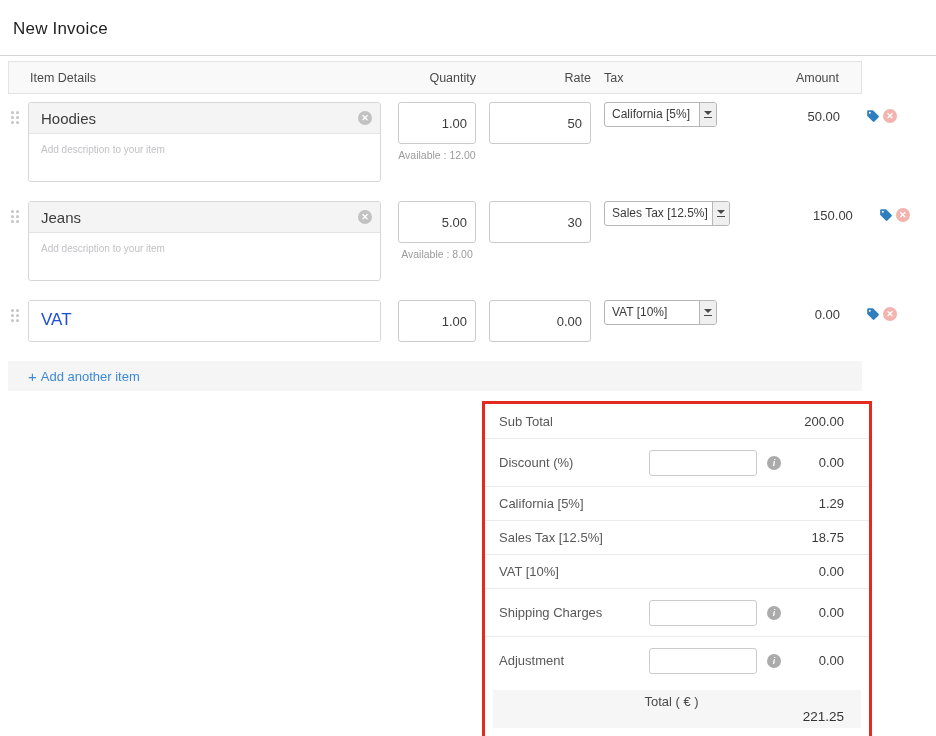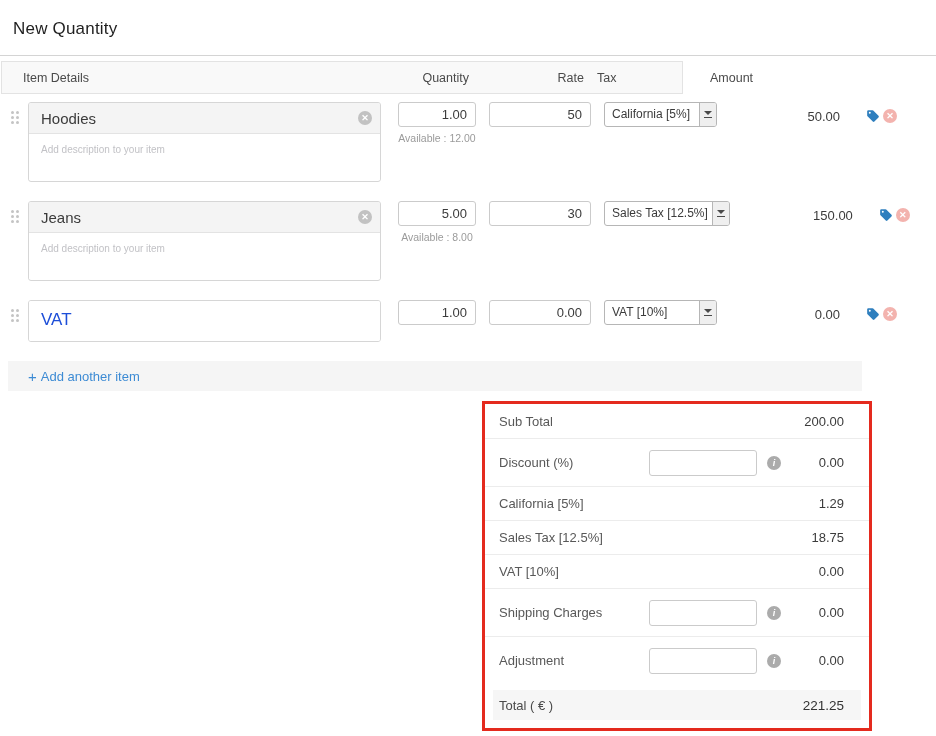--- a/index.html
+++ b/index.html
@@ -4,22 +4,22 @@
 <style>
   * { box-sizing: border-box; margin: 0; padding: 0; }
   html, body { width: 936px; background: #ffffff; font-family: "Liberation Sans", sans-serif; }
   body { position: relative; height: 736px; overflow: hidden; color: #3b3b3b; }
 
   
   .page-header { padding: 19px 0 16px 13px; border-bottom: 1px solid #d4d4d4; }
   .page-title { font-size: 17px; font-weight: 500; color: #1f1f1f; letter-spacing: .2px; }
 
   
-  .table-head { display: flex; align-items: center; height: 33px; width: 682px;
-    margin: 5px 0 0 1px; background: #f9f9f9; border: 1px solid #e3e3e3;
+  .table-head { display: flex; align-items: center; height: 33px; width: 854px;
+    margin: 5px 0 0 8px; background: #f9f9f9; border: 1px solid #e3e3e3;
     font-size: 12.5px; color: #4a4a4a; }
   .th-item   { flex: 0 0 389px; padding-left: 21px; }
   .th-qty    { flex: 0 0 78px; text-align: right; }
   .th-rate   { flex: 0 0 115px; text-align: right; }
   .th-tax    { flex: 0 0 126px; padding-left: 13px; }
   .th-amount { flex: 1; text-align: right; padding-right: 22px; }
 
   .item-row { display: flex; align-items: flex-start; margin: 8px 0 0 8px; }
   .item-row + .item-row { margin-top: 19px; }
 
@@ -36,21 +36,21 @@
     font-family: "Liberation Sans", sans-serif; font-size: 15px; color: #3b3b3b; }
   .clear-icon { flex: 0 0 14px; height: 14px; border-radius: 50%; background: #c2c2c2;
     color: #fff; font-size: 9px; line-height: 14px; text-align: center; font-weight: bold; cursor: pointer; }
   .item-desc { display: block; width: 100%; height: 46px; border: none; outline: none; resize: none;
     padding: 10px 12px; font-family: "Liberation Sans", sans-serif; font-size: 10px; color: #3b3b3b; }
   .item-desc::placeholder { color: #c2c2c6; }
   .item-name-plain { display: block; width: 100%; height: 40px; border: none; outline: none; resize: none;
     padding: 9px 12px; font-family: "Liberation Sans", sans-serif; font-size: 17px; color: #1d4ed8; }
 
   .qty-col { flex: 0 0 78px; margin-left: 17px; }
-  .num-input { width: 100%; height: 25px; border: 1px solid #cbcbcb; border-radius: 3px;
+  .num-input { width: 100%; height: 42px; border: 1px solid #cbcbcb; border-radius: 3px;
     text-align: right; padding-right: 8px; font-family: "Liberation Sans", sans-serif;
     font-size: 13px; color: #3b3b3b; outline: none; }
   .available { margin-top: 5px; font-size: 10.5px; color: #9b9b9b; text-align: center; white-space: nowrap; }
 
   .rate-col { flex: 0 0 102px; margin-left: 13px; }
 
   .tax-col { flex: 0 0 113px; margin-left: 13px; }
   .tax-select { display: flex; align-items: stretch; height: 25px; border: 1px solid #b6b6b6;
     border-radius: 3px; background: #fff; cursor: pointer; overflow: hidden; }
   .tax-label { flex: 1; font-size: 12px; color: #3b3b3b; line-height: 23px; padding: 0 4px 0 7px;
@@ -80,29 +80,29 @@
   .sum-row + .sum-row { border-top: 1px solid #ececec; }
   .sum-label { flex: 0 0 150px; font-size: 13px; color: #585858; }
   .sum-mid { flex: 1; display: flex; align-items: center; gap: 10px; }
   .sum-input { width: 108px; height: 26px; border: 1px solid #cbcbcb; border-radius: 3px; outline: none;
     font-family: "Liberation Sans", sans-serif; font-size: 13px; padding: 0 6px; }
   .info-icon { width: 14px; height: 14px; border-radius: 50%; background: #ababab; color: #fff;
     font-size: 9px; font-weight: bold; font-style: italic; line-height: 14px; text-align: center; }
   .sum-value { margin-left: auto; font-size: 13px; color: #3b3b3b; text-align: left; }
   .sum-row.input-row { min-height: 48px; }
   .total-row { display: flex; align-items: center; margin: 6px 8px 8px 8px; background: #f6f6f6;
-    min-height: 30px; padding: 4px 17px 4px 6px; }
+    min-height: 30px; padding: 4px 17px 4px 6px; flex-direction: column; }
   .total-label { font-size: 13px; color: #4a4a4a; }
   .total-value { margin-left: auto; font-size: 13.5px; color: #333; }
 </style>
 </head>
 <body>
 
 <div class="page-header">
-  <div class="page-title">New Quantity</div>
+  <div class="page-title">New Invoice</div>
 </div>
 
 <div class="table-head">
   <div class="th-item">Item Details</div>
   <div class="th-qty">Quantity</div>
   <div class="th-rate">Rate</div>
   <div class="th-tax">Tax</div>
   <div class="th-amount">Amount</div>
 </div>
 

